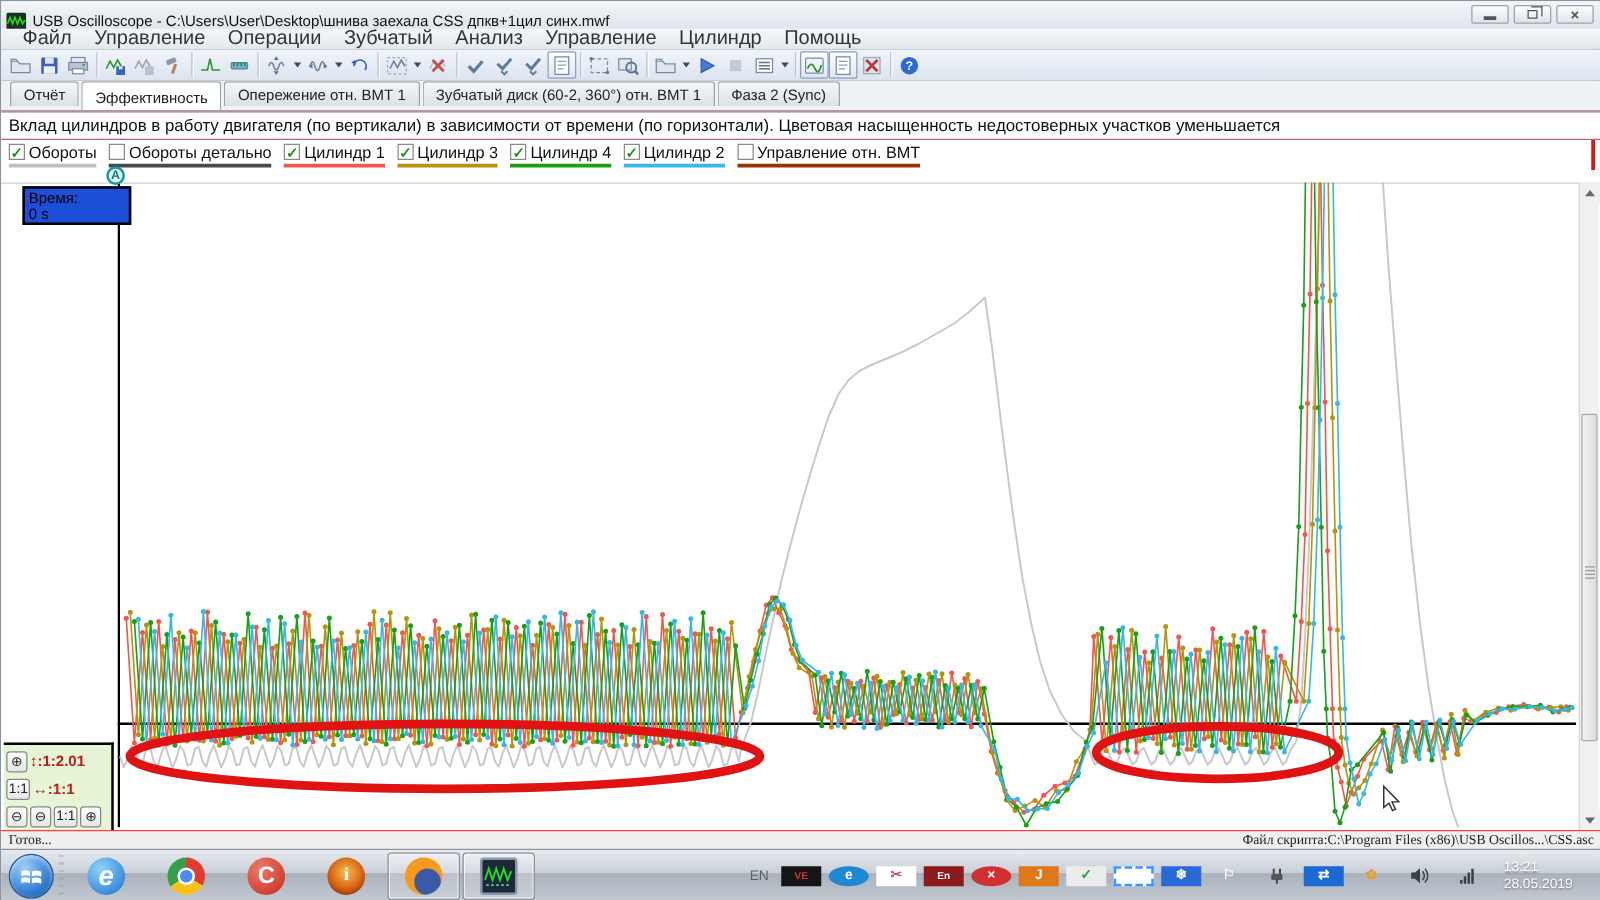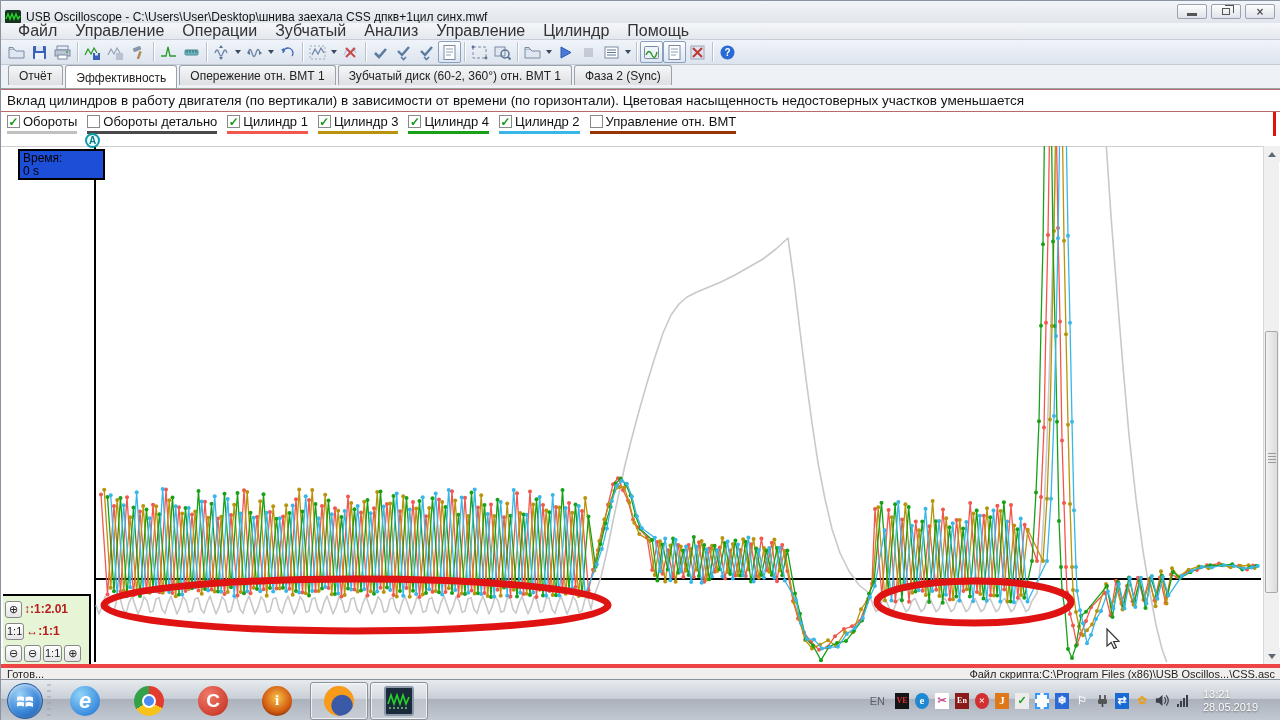--- a/index.html
+++ b/index.html
@@ -72,37 +72,37 @@
   .arr-down { border-left:4px solid transparent; border-right:4px solid transparent; border-top:5px solid #606a74; }
   #sthumb { position:absolute; left:1px; top:185px; width:13px; height:262px; background:linear-gradient(90deg,#f2f2f2,#dcdcdc); border:1px solid #a8a8a8; border-radius:2px; }
   #sthumb::after { content:""; position:absolute; left:2px; top:124px; width:8px; height:1px; box-shadow:0 0 0 #999, 0 3px 0 #999, 0 6px 0 #999, 0 -3px 0 #999; background:#999; }
 
   
   #tooltip { position:absolute; left:1022px; top:620px; width:221px; height:22px; background:linear-gradient(#fdfeff,#e8f0fa);
     border:1px solid #9ab0cc; display:flex; align-items:center; justify-content:center; font-size:12px; color:#333; z-index:6; }
   #cursor { position:absolute; left:1104px; top:626px; z-index:7; }
 
   
-  #statusbar { position:absolute; left:0; top:663px; width:1280px; height:15px; background:#f1efee; border-top:4px solid #ef4444;
-    display:flex; align-items:center; justify-content:space-between; padding:0 6px; font-size:11px; color:#222; }
+  #statusbar { position:absolute; left:0; top:663px; width:1280px; height:15px; background:#f1efee; border-top:1px solid #ef4444;
+    display:flex; align-items:center; justify-content:space-between; padding:0 6px; font-size:11px; color:#222;font-family:Liberation Serif, serif; }
 
   
   #taskbar { position:absolute; left:0; top:678px; width:1280px; height:42px;
     background:linear-gradient(#e7ebef 0%,#c9cfd7 45%,#aab1bb 46%,#c4cad2 100%); border-top:1px solid #8c929c; display:flex; align-items:center; }
   #startorb { position:relative; width:36px; height:36px; margin-left:6px; border-radius:50%;
     background:radial-gradient(circle at 35% 30%, #9cd0f8, #3a86d8 55%, #174f9a); border:1px solid #2a5a96; box-shadow:inset 0 2px 4px rgba(255,255,255,.6); }
   #startorb svg { position:absolute; left:8px; top:9px; }
   #taskgrip { width:10px; height:34px; margin:0 4px; background:repeating-linear-gradient(#9aa2ac 0 2px, transparent 2px 6px); opacity:.5; width:4px; }
   .appslot { width:60px; height:38px; display:flex; align-items:center; justify-content:center; }
   .appslot.active { background:linear-gradient(#fdfdfd55,#ffffff22); border:1px solid #ffffffaa; outline:1px solid #8a929c; border-radius:2px; width:56px; height:36px; }
   .applogo { width:30px; height:30px; display:flex; align-items:center; justify-content:center; }
 
   #tray { margin-left:auto; display:flex; align-items:center; gap:6px; padding-right:8px; }
   #lang { font-size:11px; color:#5a6068; margin-right:4px; }
-  .trayicon { width:14px; height:16px; display:flex; align-items:center; justify-content:center; font-size:10px; font-weight:bold; line-height:1;font-family:Liberation Serif, serif; }
+  .trayicon { width:32px; height:16px; display:flex; align-items:center; justify-content:center; font-size:10px; font-weight:bold; line-height:1; }
   #clock { text-align:left; color:#fff; text-shadow:0 1px 2px rgba(0,0,0,.45); font-size:11px; line-height:13px; margin-left:8px; width:70px; }
   .bars { display:flex; align-items:flex-end; gap:1px; height:12px; }
   .bars i { width:2px; background:#3a4048; display:block; }
 </style>
 </head>
 <body>
 
 <div id="stage">
 
   <div id="titlebar">

